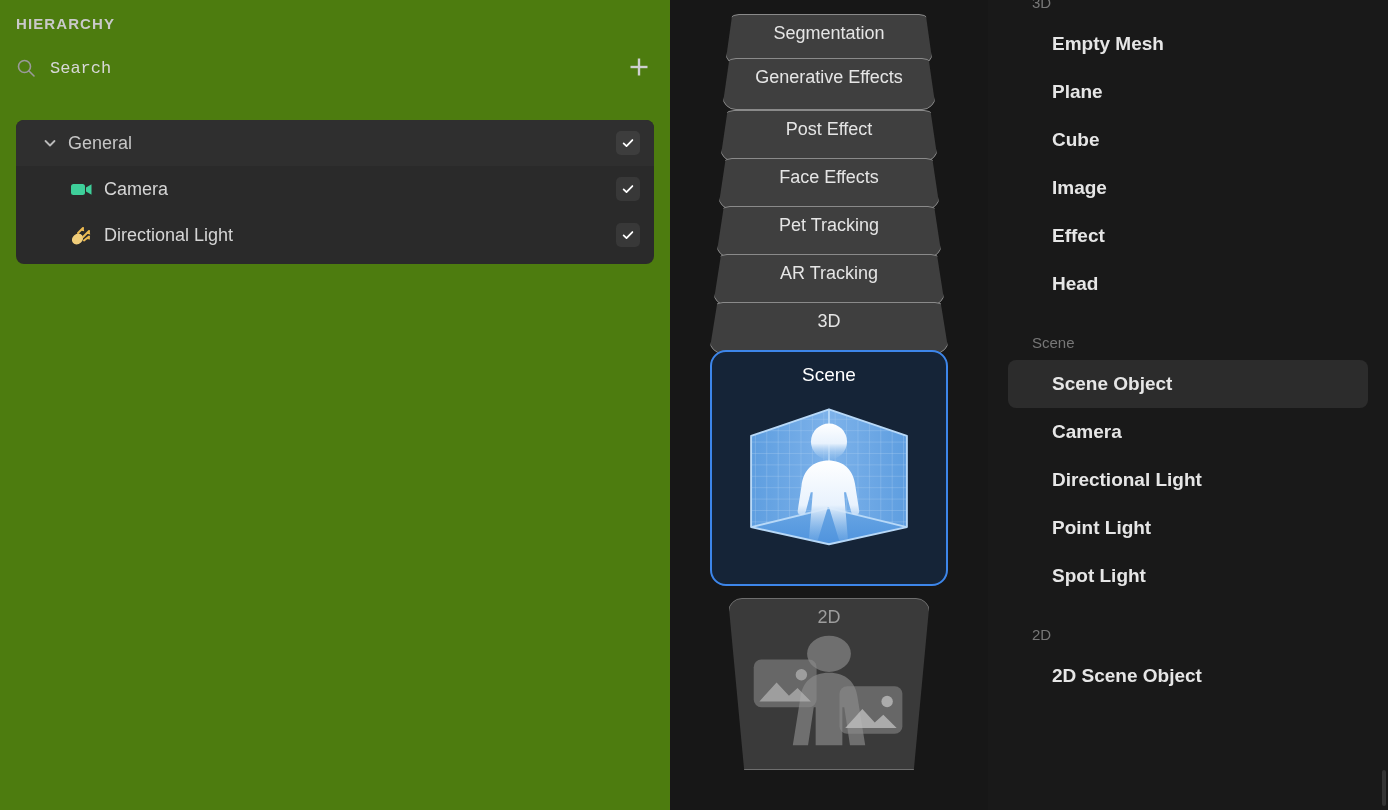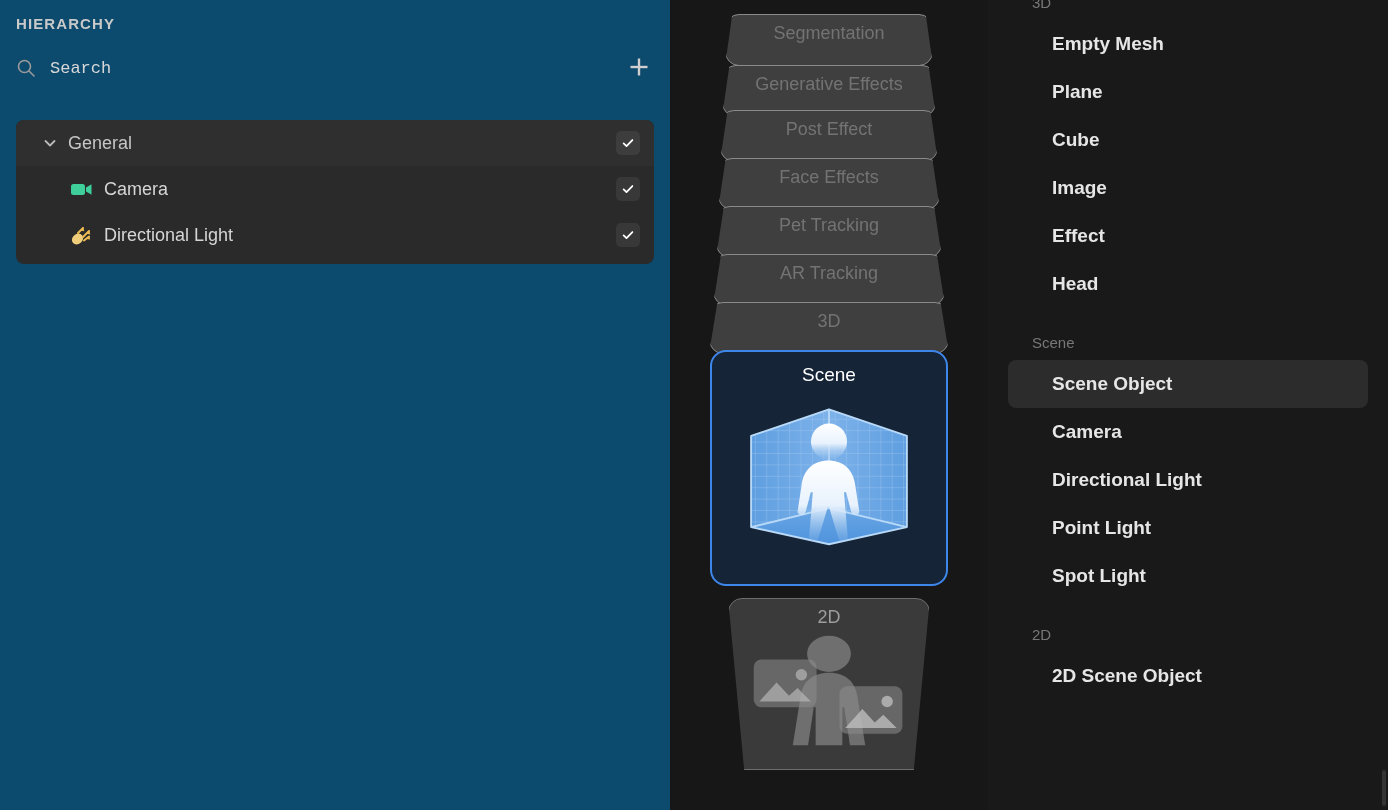--- a/index.html
+++ b/index.html
@@ -18,21 +18,21 @@
     height: 810px;
     background: #1c1c1c;
     display: flex;
   }
 
   
   .hierarchy-panel {
     position: relative;
     width: 670px;
     height: 810px;
-    background: #0c4a6e;
+    background: #4d7c0f;
     flex: 0 0 670px;
   }
 
   .hierarchy-title {
     position: absolute;
     left: 16px;
     top: 15px;
     font-size: 15px;
     font-weight: bold;
     letter-spacing: 1.1px;
@@ -169,21 +169,21 @@
     position: absolute;
     inset: 0;
     background: #3f3f3f;
     border: 1.5px solid #8a8a8a;
     border-radius: 14px;
   }
 
   .card .card-label {
     position: relative;
     z-index: 2;
-    color: #737373;
+    color: #e5e5e5;
     font-size: 18px;
     margin-top: 9px;
     white-space: nowrap;
   }
 
   
   .deck-1 .shape { clip-path: polygon(3.5% 0%, 96.5% 0%, 100% 100%, 0% 100%); }
 
   
   .card.selected .shape {
@@ -353,21 +353,21 @@
 
   <div class="divider left-div"></div>
 
   <section class="stack-panel">
 
     <div class="card deck-1" style="top:14px;  width:208px; height:52px;">
       <span class="shape"></span>
       <span class="card-label">Segmentation</span>
     </div>
 
-    <div class="card deck-1" style="top:65px; width:214px; height:52px;">
+    <div class="card deck-1" style="top:58px; width:214px; height:52px;">
       <span class="shape"></span>
       <span class="card-label">Generative Effects</span>
     </div>
 
     <div class="card deck-1" style="top:110px; width:218px; height:52px;">
       <span class="shape"></span>
       <span class="card-label">Post Effect</span>
     </div>
 
     <div class="card deck-1" style="top:158px; width:222px; height:52px;">

